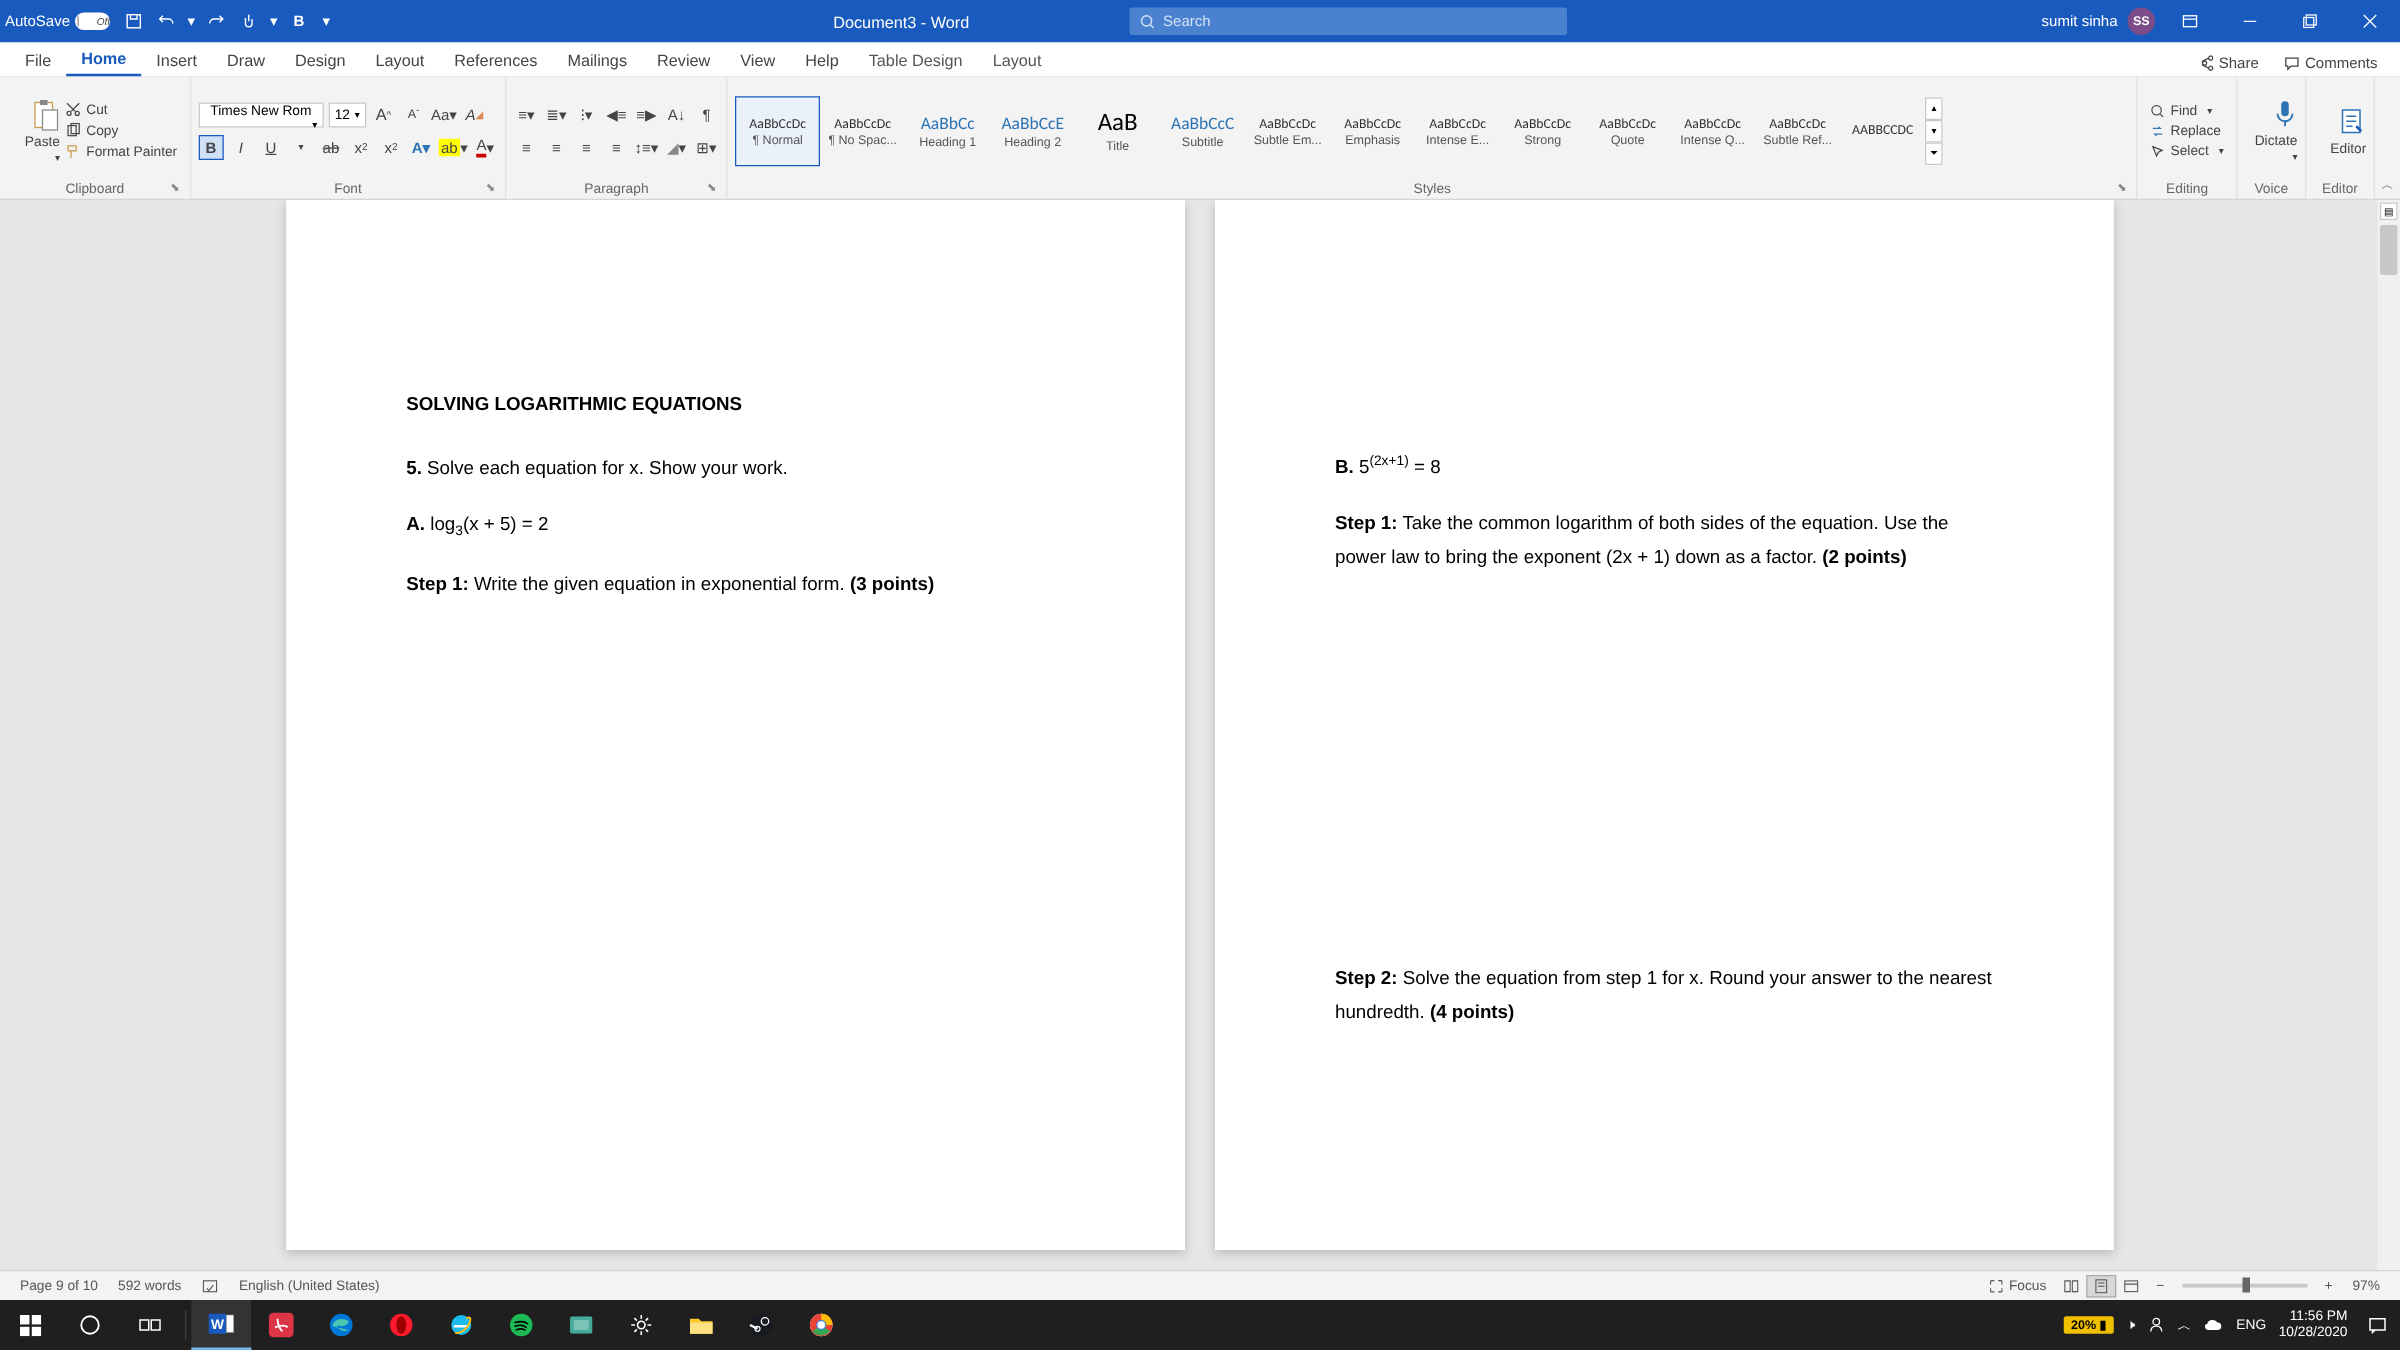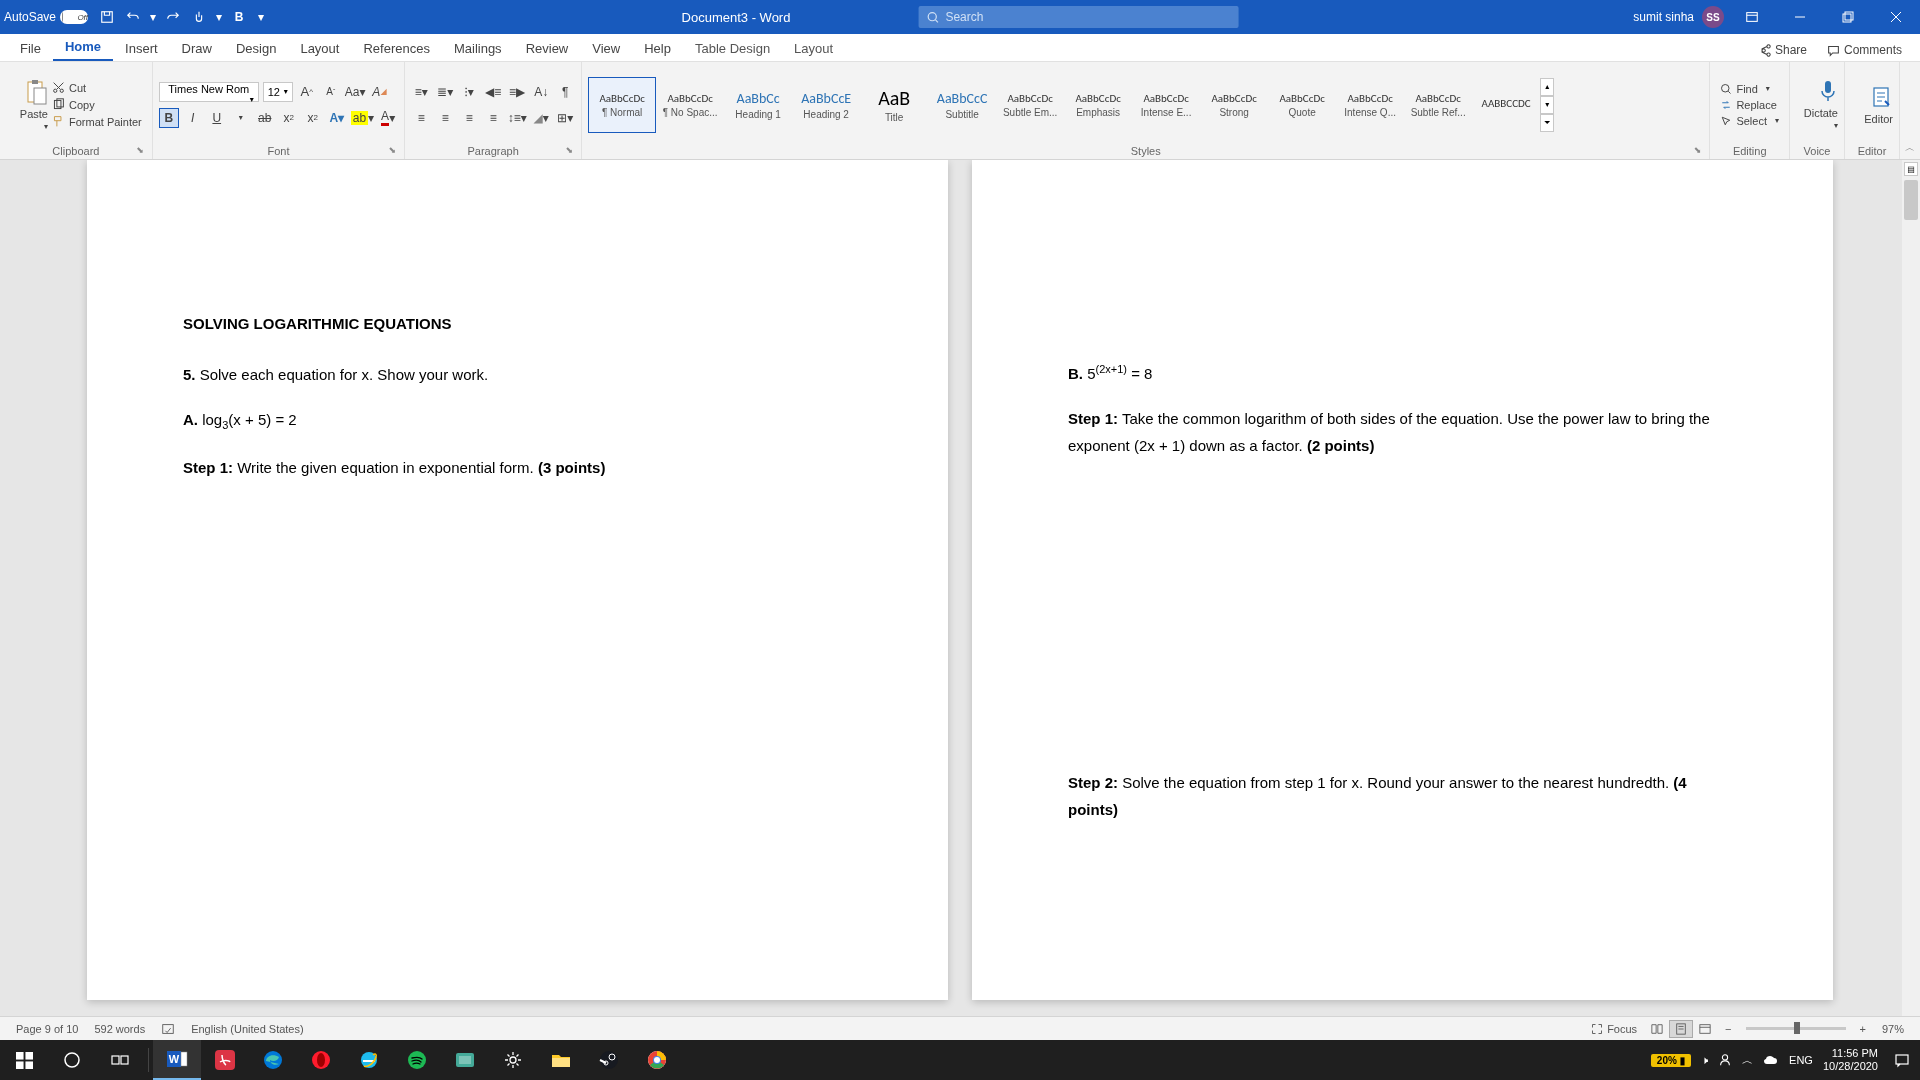--- a/index.html
+++ b/index.html
@@ -8,21 +8,21 @@
 
 .titlebar { height: 34px; background: #185abd; display: flex; align-items: center; color: #fff; font-size: 12px; }
 .titlebar .left { display: flex; align-items: center; gap: 4px; padding-left: 0; }
 .autosave { display: flex; align-items: center; gap: 4px; padding: 0 4px; }
 .toggle { width: 28px; height: 14px; border-radius: 7px; background: #fff; position: relative; display: inline-flex; align-items: center; }
 .toggle-knob { width: 10px; height: 10px; border-radius: 50%; background: #888; margin-left: 2px; }
 .toggle-label { font-size: 8px; color: #444; margin-left: 14px; font-style: italic; }
 .qat-btn { width: 22px; height: 22px; display: flex; align-items: center; justify-content: center; color: #fff; cursor: pointer; }
 .title-center { position: absolute; left: 50%; transform: translateX(-50%); display: flex; align-items: center; gap: 8px; }
 .doc-title { font-size: 13px; }
-.searchbox { width: 320px; height: 22px; background: #4b82d0; border-radius: 2px; display: flex; align-items: center; padding: 8px 8px; gap: 6px; color: #d0e0f5; font-size: 12px; margin-left: 120px; }
+.searchbox { width: 350px; height: 22px; background: #4b82d0; border-radius: 2px; display: flex; align-items: center; padding: 8px 8px; gap: 6px; color: #d0e0f5; font-size: 12px; margin-left: 120px; }
 .titlebar .right { margin-left: auto; display: flex; align-items: center; gap: 8px; padding-right: 4px; }
 .user-avatar { width: 22px; height: 22px; border-radius: 50%; background: #7b4b8a; display: flex; align-items: center; justify-content: center; font-size: 10px; font-weight: bold; }
 .win-btn { width: 40px; height: 34px; display: flex; align-items: center; justify-content: center; cursor: pointer; }
 
 
 .tabs { height: 28px; background: #fff; border-bottom: 1px solid #e1e1e1; display: flex; align-items: flex-end; padding: 0 8px; font-size: 13px; }
 .tab { padding: 5px 12px; cursor: pointer; color: #444; }
 .tab.active { color: #185abd; border-bottom: 2px solid #185abd; font-weight: 600; }
 .tab.contextual { color: #555; }
 .tabs .spacer { flex: 1; }
@@ -50,21 +50,21 @@
 .style-preview.heading { color: #2e74b5; }
 .style-preview.title { color: #000; font-size: 20px; }
 .style-name { font-size: 10px; margin-top: 2px; white-space: nowrap; overflow: hidden; text-overflow: ellipsis; max-width: 64px; }
 .gallery-scroll { display: flex; flex-direction: column; width: 14px; }
 .gallery-scroll div { height: 18px; border: 1px solid #c8c8c8; background: #fff; font-size: 8px; display: flex; align-items: center; justify-content: center; cursor: pointer; }
 .editing-col { display: flex; flex-direction: column; gap: 2px; font-size: 11px; color: #444; }
 
 
 .docarea { flex: 1; background: #e6e6e6; position: relative; overflow: hidden; display: flex; justify-content: center; }
 .pages-wrap { display: flex; gap: 24px; margin-top: 0; }
-.page { width: 861px; height: 840px; background: #fff; box-shadow: 0 2px 8px rgba(0,0,0,0.2); padding: 150px 96px 0; font-family: "Times New Roman", serif; font-size: 15px; color: #000; line-height: 1.8; }
+.page { width: 719px; height: 840px; background: #fff; box-shadow: 0 2px 8px rgba(0,0,0,0.2); padding: 150px 96px 0; font-family: "Times New Roman", serif; font-size: 15px; color: #000; line-height: 1.8; }
 .page.right { padding-top: 200px; }
 .doc-h { font-weight: bold; margin-bottom: 24px; }
 .doc-p { margin-bottom: 18px; }
 .doc-bold { font-weight: bold; }
 .sub { font-size: 11px; vertical-align: sub; }
 .sup { font-size: 11px; vertical-align: super; }
 .step2a { margin-top: 240px; }
 .step2b { margin-top: 310px; }
 
 .vscroll { position: absolute; right: 0; top: 0; width: 18px; height: 100%; background: #f0f0f0; }

